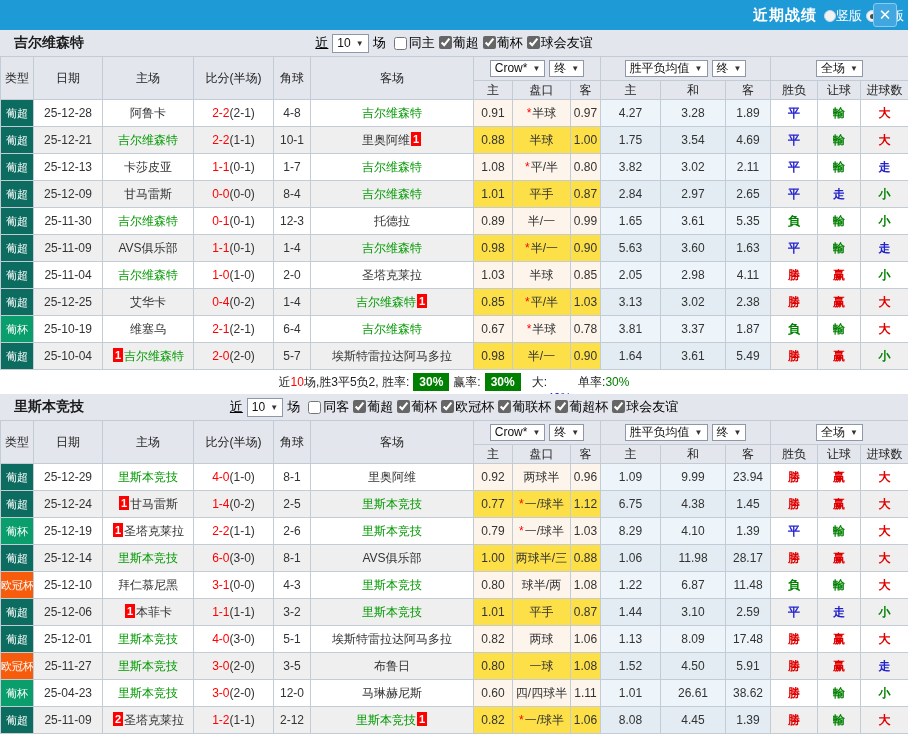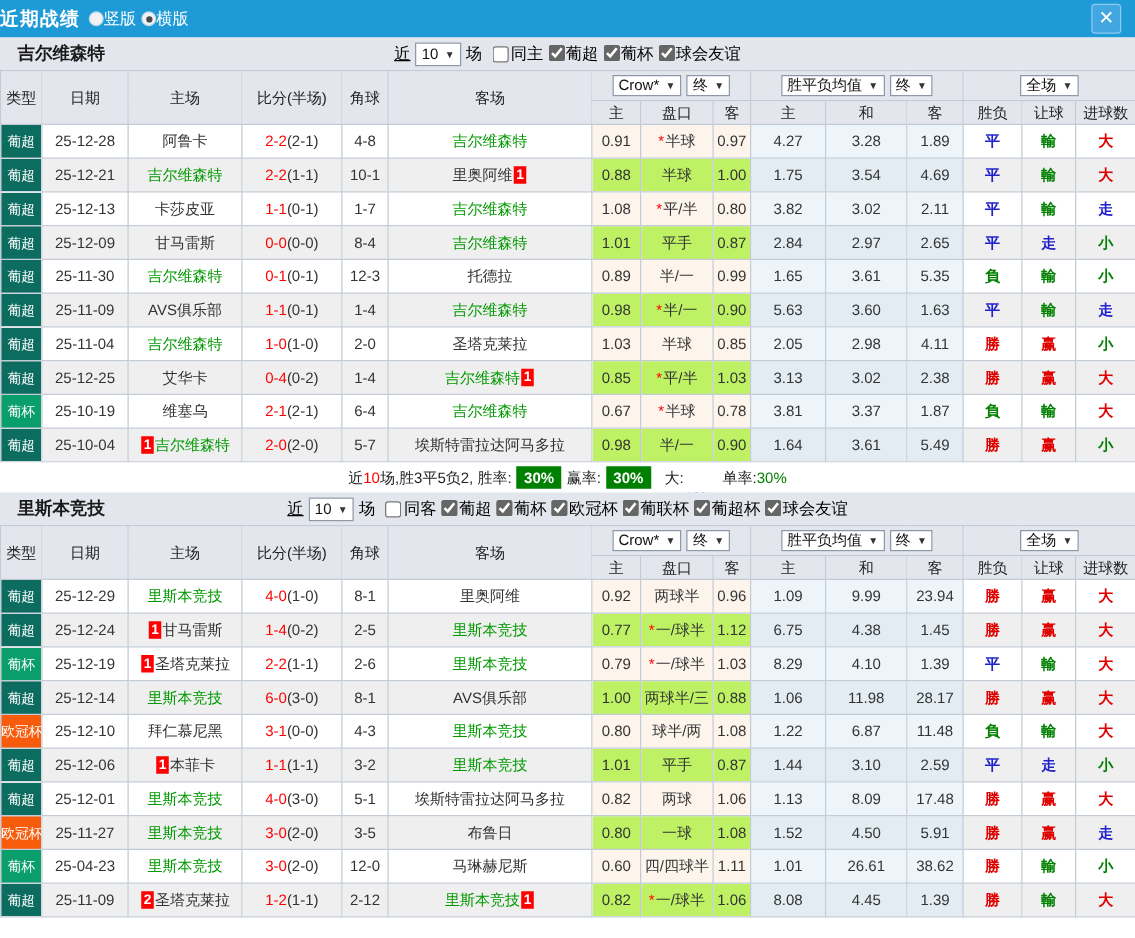--- a/index.html
+++ b/index.html
@@ -4,21 +4,21 @@
 <style>
   * { box-sizing: border-box; }
   html,body { margin:0; padding:0; }
   body {
     width:908px; height:750px; overflow:hidden; background:#fff;
     font-family:"Liberation Sans","DejaVu Sans",sans-serif;
   }
   
   .titlebar {
     height:30px; background:#1e9ad6; position:relative;
-    display:flex; align-items:center; justify-content:flex-start; gap:7px; color:#fff;
+    display:flex; align-items:center; justify-content:flex-end; gap:7px; color:#fff;
   }
   .titlebar .title { font-weight:bold; font-size:15px; letter-spacing:1px; }
   .radio {
     width:12px; height:12px; border-radius:50%; background:#f2f2f2;
     border:1px solid #bcd9ec; display:inline-block; position:relative; vertical-align:-2px;
   }
   .radio.sel::after {
     content:""; position:absolute; left:3px; top:3px; width:5px; height:5px;
     border-radius:50%; background:#4a4a4a;
   }
@@ -49,21 +49,21 @@
   table { border-collapse:collapse; width:908px; table-layout:fixed; }
   th, td { border:1px solid #c3cbd5; text-align:center; overflow:hidden; white-space:nowrap; padding:0; }
   thead th { background:#e3e6ed; font-weight:normal; font-size:12px; color:#222; }
   thead tr.h1 th { height:24px; }
   thead tr.h2 th { height:19px; }
   thead .ddl { margin:0 2px; height:17px; }
   tbody td { height:27px; font-size:12px; color:#333; }
   tr.zebra td { background:#efefef; }
   td.c-type { color:#fff; font-size:11px; }
   td.t-crown { background:#fdf4ec; }
-  tr.zebra td.t-crown { background:#bef264; }
+  tr.zebra td.t-crown { background:#fde047; }
   td.t-avg { background:#edf5fa; }
   tr.zebra td.t-avg { background:#e2ecf2; }
   .t-green { color:#009900; }
   .t-dark { color:#333; }
   .badge {
     display:inline-block; background:#fe0000; color:#fff; font-size:11px; font-weight:bold;
     line-height:14px; min-width:10px; padding:0 1px; margin:0 1px; vertical-align:1px;
   }
   .score-main { color:#f00; }
   .score-half { color:#333; }

